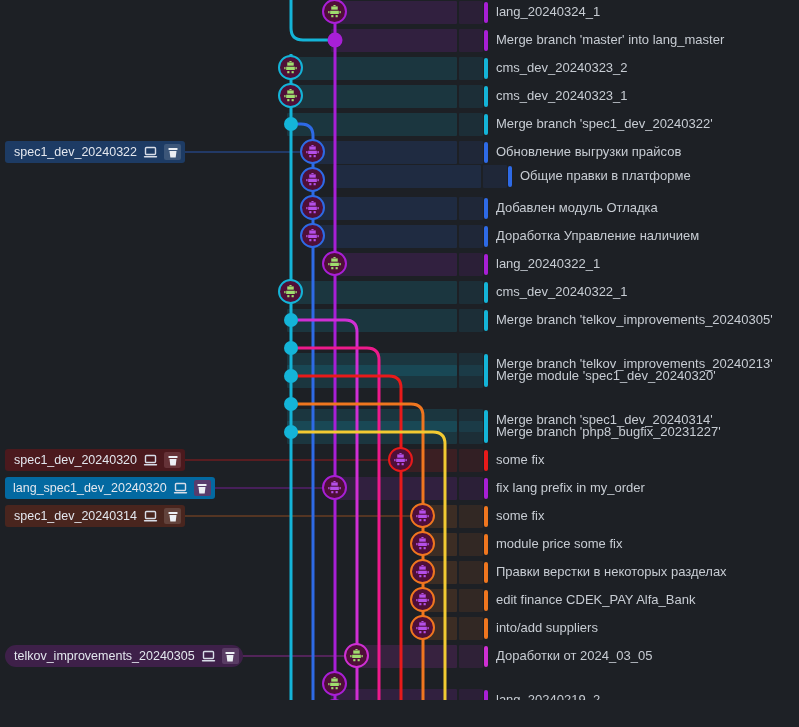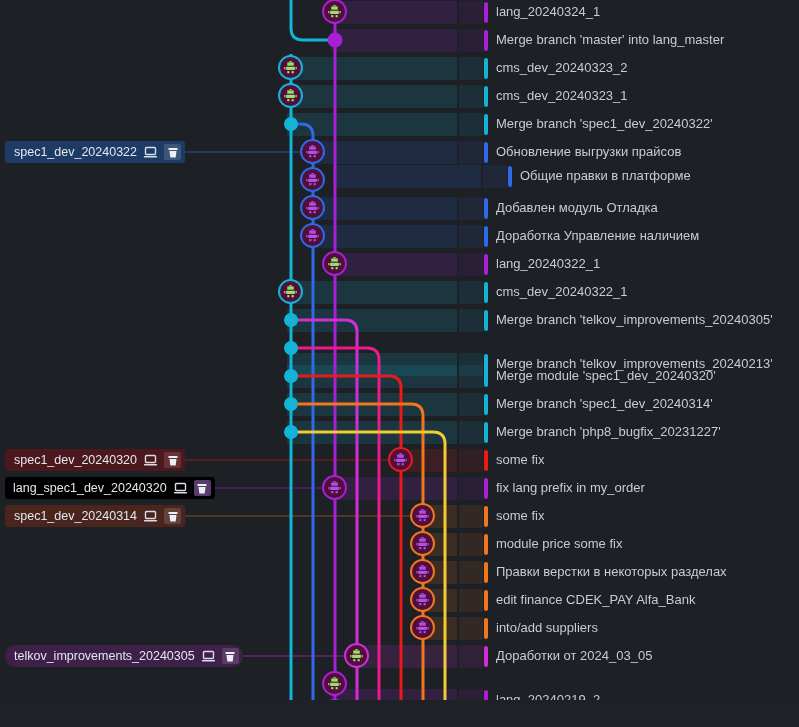--- a/index.html
+++ b/index.html
@@ -117,21 +117,21 @@
         <div class="tint" style="left: 459px; top: 3px; width: 24px; height: 23px; background: rgba(20, 180, 216, 0.1);"></div>
         <div class="refbar" style="left: 484px; top: 4px; background: rgb(20, 180, 216);"></div>
         <div class="msg">Merge branch 'telkov_improvements_20240213'</div>
       </div>
       <div class="row" style="top: 362px;">
         <div class="tint" style="left: 287px; top: 3px; width: 170px; height: 23px; background: rgba(20, 180, 216, 0.15);"></div>
         <div class="tint" style="left: 459px; top: 3px; width: 24px; height: 23px; background: rgba(20, 180, 216, 0.1);"></div>
         <div class="refbar" style="left: 484px; top: 4px; background: rgb(20, 180, 216);"></div>
         <div class="msg">Merge module 'spec1_dev_20240320'</div>
       </div>
-      <div class="row" style="top: 390px;">
+      <div class="row" style="top: 406px;">
         <div class="tint" style="left: 287px; top: 3px; width: 170px; height: 23px; background: rgba(20, 180, 216, 0.15);"></div>
         <div class="tint" style="left: 459px; top: 3px; width: 24px; height: 23px; background: rgba(20, 180, 216, 0.1);"></div>
         <div class="refbar" style="left: 484px; top: 4px; background: rgb(20, 180, 216);"></div>
         <div class="msg">Merge branch 'spec1_dev_20240314'</div>
       </div>
       <div class="row" style="top: 418px;">
         <div class="tint" style="left: 287px; top: 3px; width: 170px; height: 23px; background: rgba(20, 180, 216, 0.15);"></div>
         <div class="tint" style="left: 459px; top: 3px; width: 24px; height: 23px; background: rgba(20, 180, 216, 0.1);"></div>
         <div class="refbar" style="left: 484px; top: 4px; background: rgb(20, 180, 216);"></div>
         <div class="msg">Merge branch 'php8_bugfix_20231227'</div>
@@ -457,21 +457,21 @@
   <rect x="0.8" y="10" width="13.4" height="1.6" rx="0.8" fill="#d8dde8"></rect>
 </svg>
         </span>
         <span class="trashbox" style="background: rgb(101, 50, 55);">
           <svg width="10" height="11" viewBox="0 0 10 11" fill="#eceff4">
   <rect x="0.5" y="1" width="9" height="2" rx="0.5"></rect>
   <path d="M1.5 4 h7 l-0.8 6.5 h-5.4 z"></path>
 </svg>
         </span>
       </div>
-      <div class="label" style="top: 477px; background: #000000; padding-left: 8px;">
+      <div class="label" style="top: 477px; background: #0369a1; padding-left: 8px;">
         <span>lang_spec1_dev_20240320</span>
         <span style="display: flex;">
           <svg class="lapicon" width="15" height="13" viewBox="0 0 15 13">
   <rect x="2.5" y="1.5" width="10" height="7" rx="1" fill="none" stroke="#d8dde8" stroke-width="1.4"></rect>
   <rect x="0.8" y="10" width="13.4" height="1.6" rx="0.8" fill="#d8dde8"></rect>
 </svg>
         </span>
         <span class="trashbox" style="background: rgb(88, 60, 108);">
           <svg width="10" height="11" viewBox="0 0 10 11" fill="#eceff4">
   <rect x="0.5" y="1" width="9" height="2" rx="0.5"></rect>

